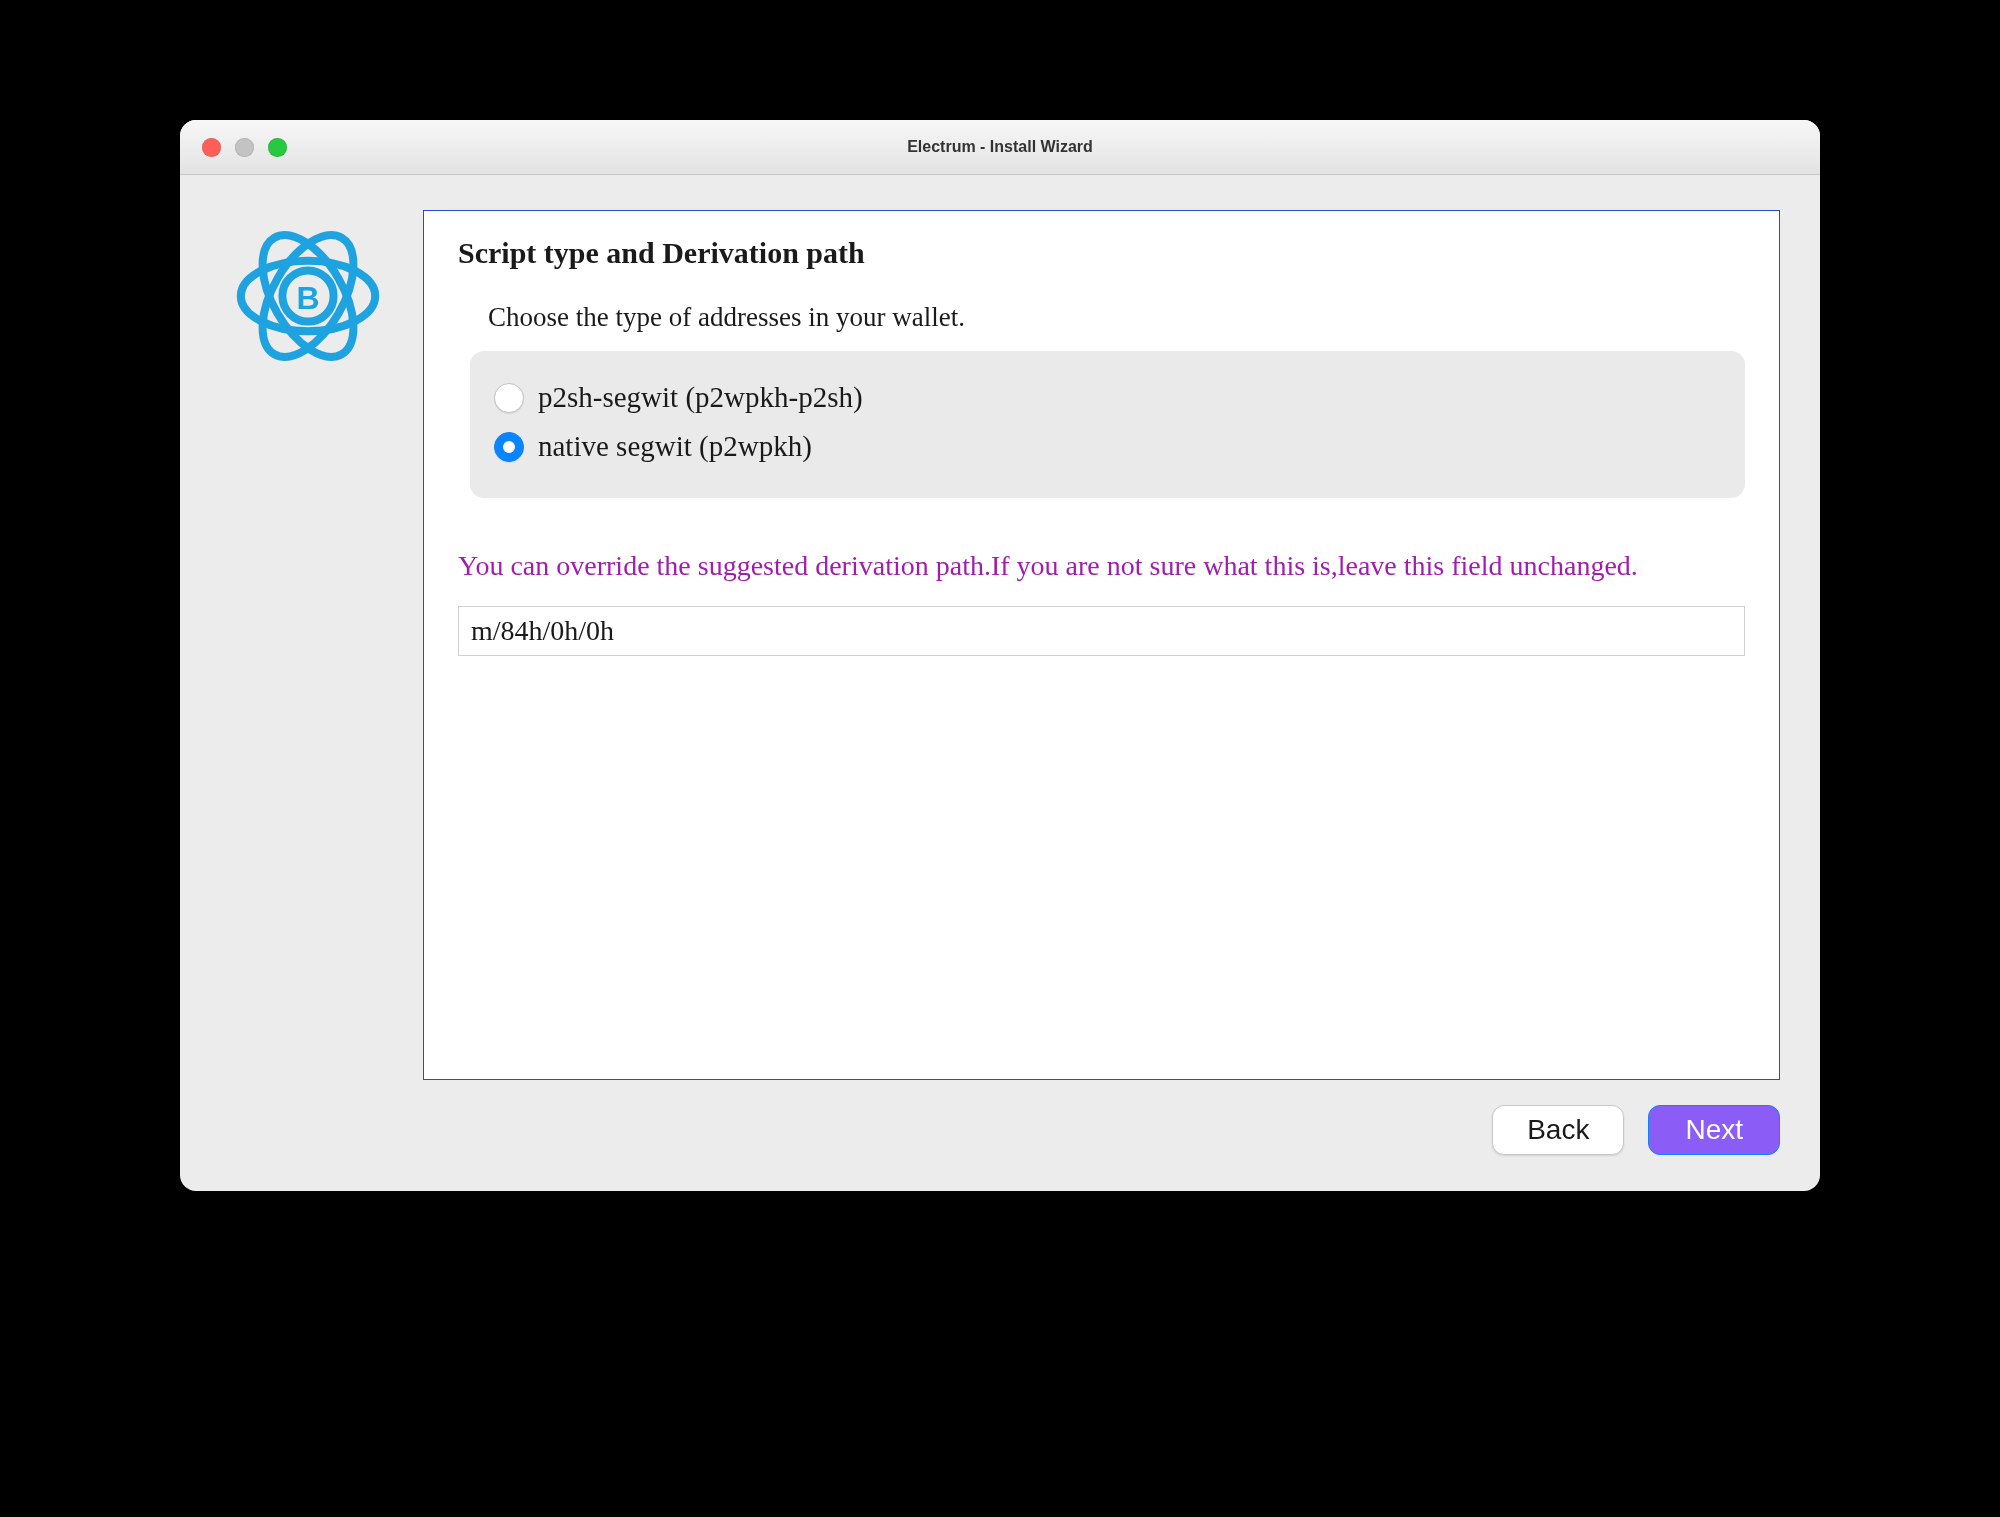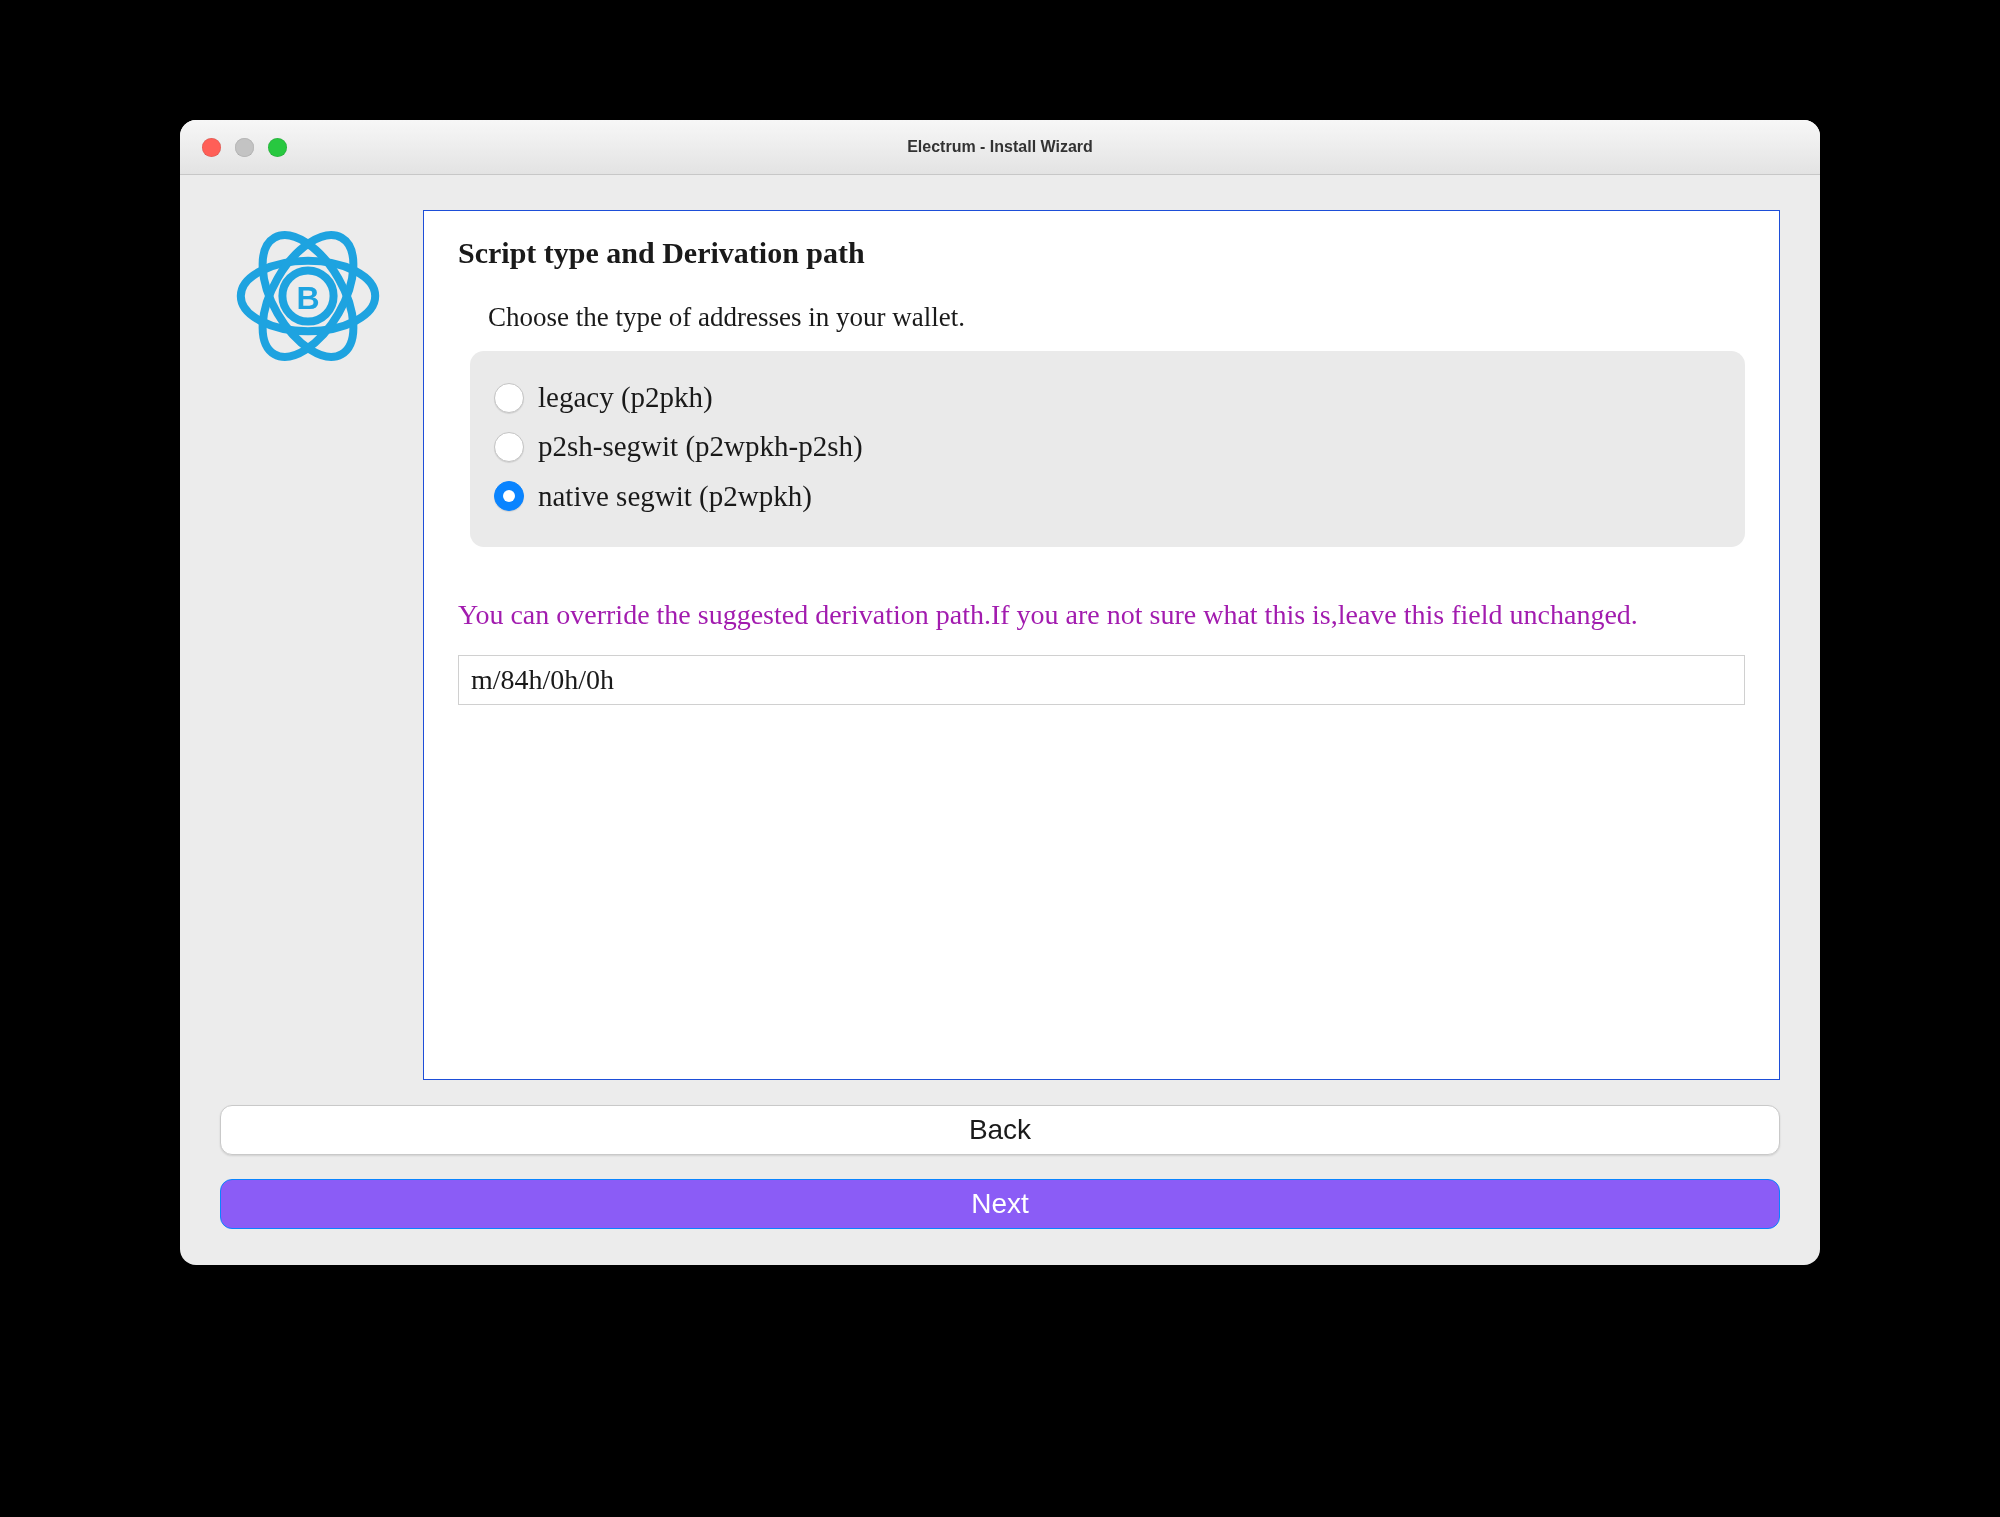--- a/index.html
+++ b/index.html
@@ -134,21 +134,20 @@
       border: 1px solid #d0d0d0;
       background: #fff;
       color: #1a1a1a;
       font-family: inherit;
     }
     .button-row {
       display: flex;
       justify-content: flex-end;
       gap: 24px;
       padding: 0 40px 36px 40px;
-      flex-direction: column;
     }
     .btn {
       font-size: 28px;
       border-radius: 12px;
       padding: 8px 34px;
       cursor: pointer;
       font-family: inherit;
     }
     .btn.back-btn {
       background: #fff;
@@ -193,24 +192,20 @@
     </div>
 
     <div class="main-panel">
       <h2 class="panel-heading">Script type and Derivation path</h2>
 
       <div class="intro-line">Choose the type of addresses in your wallet.</div>
 
       <div class="radio-group">
         <div class="radio-row">
           <span class="radio-circle"></span>
-          <span>legacy (p2pkh)</span>
-        </div>
-        <div class="radio-row">
-          <span class="radio-circle"></span>
           <span>p2sh-segwit (p2wpkh-p2sh)</span>
         </div>
         <div class="radio-row">
           <span class="radio-circle selected"></span>
           <span>native segwit (p2wpkh)</span>
         </div>
       </div>
 
       <div class="override-text">You can override the suggested derivation path.If you are not sure what this is,leave this field unchanged.</div>
 

